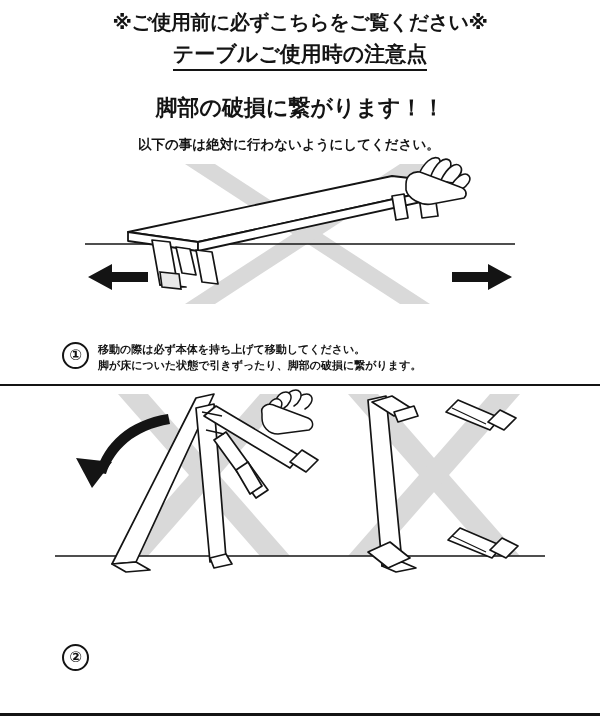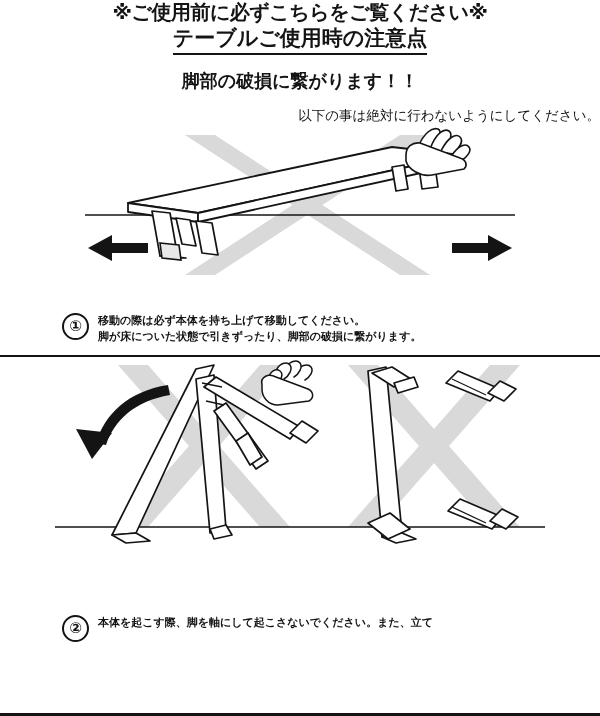--- a/index.html
+++ b/index.html
@@ -17,54 +17,56 @@
     position: relative;
   }
   .page {
     position: relative;
     width: 600px;
     height: 716px;
   }
 
   
   .header {
+    padding-top: 10px;
     text-align: center;
   }
   .title-main {
     font-size: 20px;
     font-weight: bold;
     letter-spacing: -0.5px;
     line-height: 1.25;
     color: #141414;
   }
   .title-sub-wrap {
+    margin-top: 6px;
     text-align: center;
   }
   .title-sub {
     display: inline-block;
     font-size: 21px;
     font-weight: bold;
     line-height: 1.3;
     border-bottom: 2px solid #141414;
     padding-bottom: 1px;
     color: #141414;
   }
   .title-sub2 {
-    margin-top: 15px;
-    font-size: 18px;
+    margin-top: 23px;
+    font-size: 22px;
     font-weight: bold;
     line-height: 1.25;
     color: #141414;
   }
   .lead {
     margin-top: 14px;
     padding-left: 138px;
-    text-align: right;
+    text-align: left;
     font-size: 13.5px;
-    font-weight: normal;
+    font-weight: bold;
     color: #141414;
   }
 
   
   .panel {
     position: relative;
   }
   .panel svg {
     display: block;
   }
@@ -258,18 +260,17 @@
       <g stroke="#141414" stroke-width="1.3" fill="none">
         <line x1="452" y1="22" x2="486" y2="38"></line>
         <line x1="452" y1="150" x2="486" y2="166"></line>
       </g>
     </svg>
   </div>
 
   <div class="caption-row">
     <div class="num-circle">②</div>
     <div class="caption-text">
-      <div>本体を起こす際、脚を軸にして起こさないでください。また、立て</div>
     </div>
   </div>
 
   <div class="bottom-bar"></div>
 </div>
 
 </body></html>

